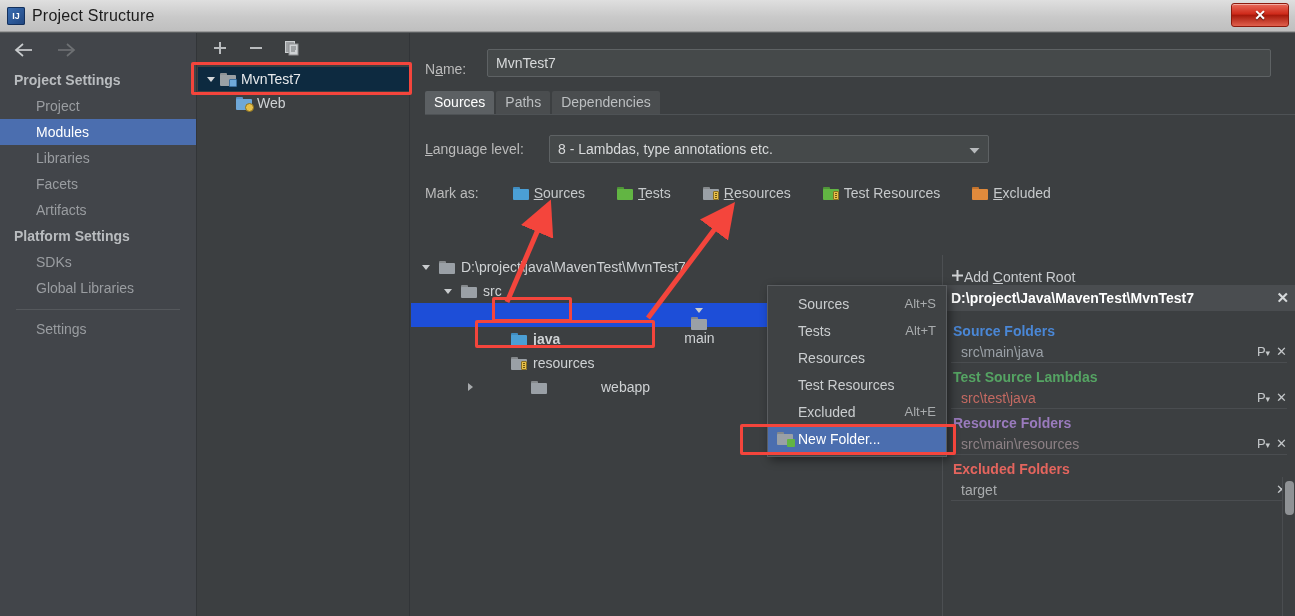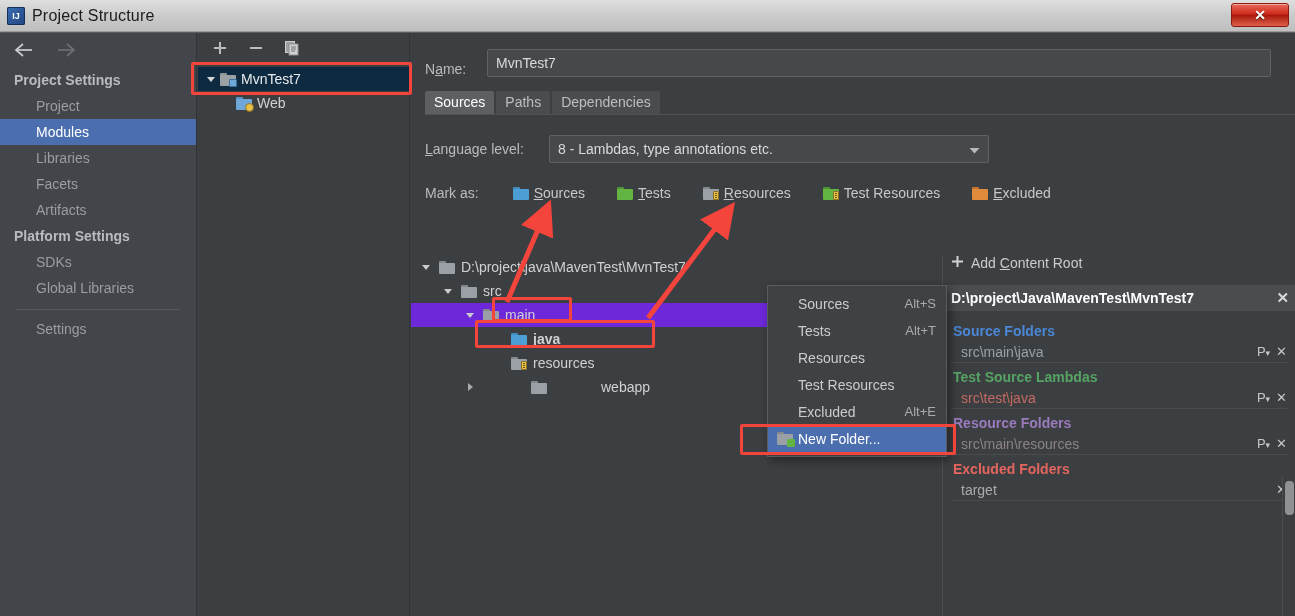--- a/index.html
+++ b/index.html
@@ -190,21 +190,21 @@
 
   
   .src-tree {
     position: absolute; left: 0; top: 222px; width: 525px; bottom: 0;
     background: #3c3f41;
   }
   .tr {
     height: 24px; display: flex; align-items: center;
     font-size: 14px; color: #cfd2d4; cursor: pointer;
   }
-  .tr.sel { background: #6d28d9; }
+  .tr.sel { background: #1d4ed8; flex-direction: column; }
 
   
   .ctx {
     position: absolute; left: 356px; top: 252px;
     width: 180px;
     background: #3f4244;
     border: 1px solid #5a5d60;
     box-shadow: 3px 3px 9px rgba(0,0,0,.45);
     padding: 4px 0;
     z-index: 40;
@@ -222,21 +222,21 @@
   }
   .ctx-item.highlight .sc { color: #e6e9ec; }
 
   
   .rightpanel {
     position: absolute; right: 0; top: 222px; width: 353px; bottom: 0;
     background: #3c3f41;
     border-left: 1px solid #4c4f52;
   }
   .add-root {
-    height: 30px; display: flex; align-items: flex-start; gap: 7px;
+    height: 30px; display: flex; align-items: flex-end; 
     padding-left: 8px; color: #c9cccf; font-size: 14px; cursor: pointer;
   }
   .root-header {
     height: 26px; background: #4a4d50;
     display: flex; align-items: center;
     padding: 0 6px 0 8px;
     color: #ffffff; font-weight: bold; font-size: 14px;
   }
   .root-header .x { margin-left: auto; cursor: pointer; color: #d6d9db; font-size: 15px; }
   .root-body { padding: 6px 8px 0 8px; }

